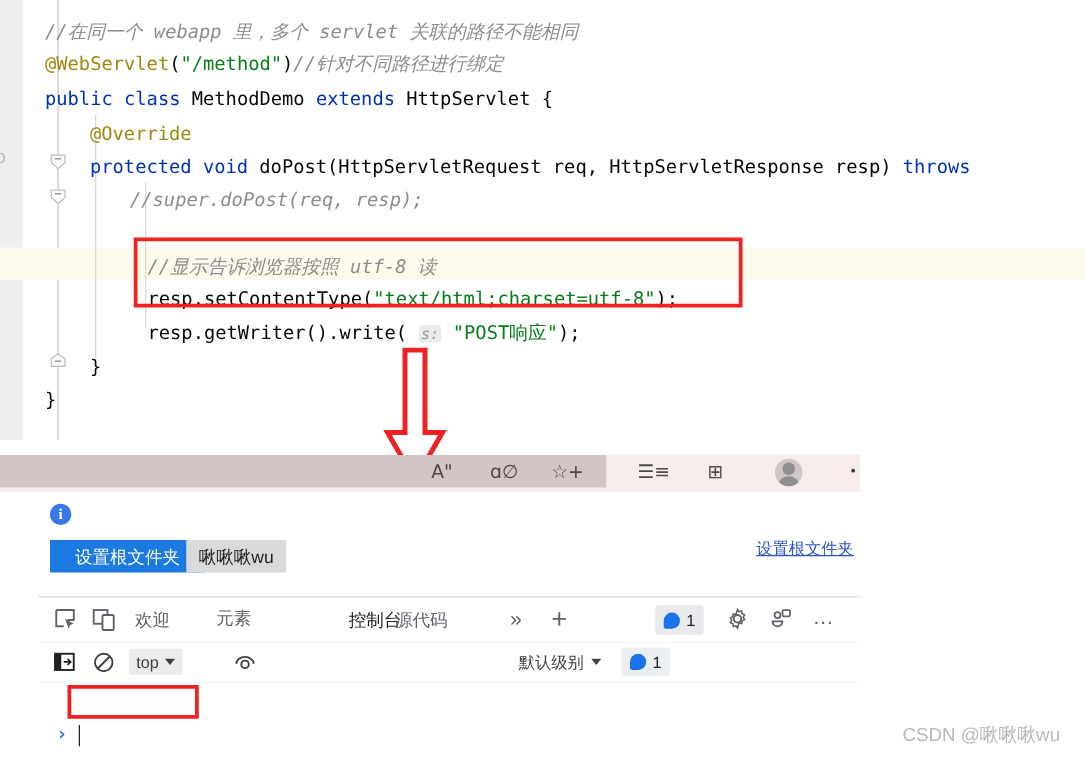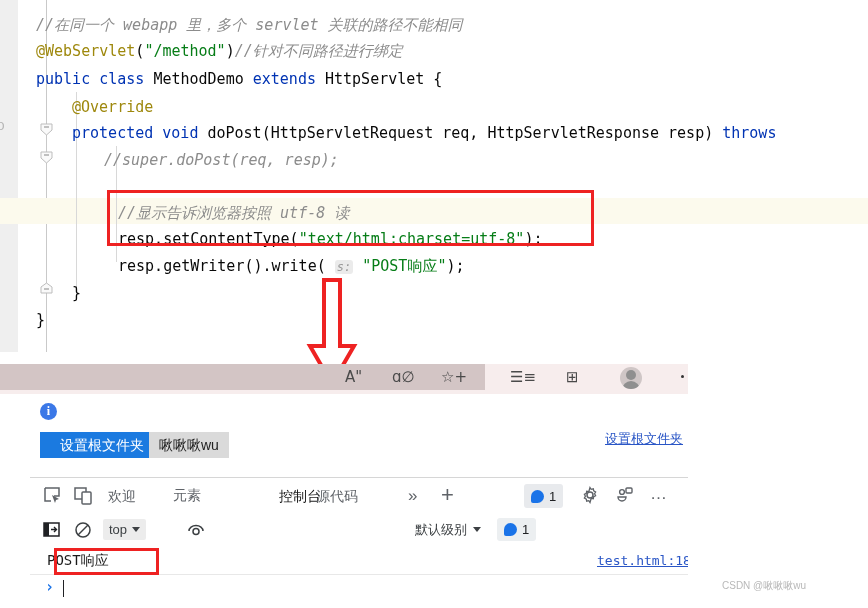--- a/index.html
+++ b/index.html
@@ -233,21 +233,21 @@
   }
   #prompt-caret{
     position:absolute;left:15px;top:2px;color:#1a73e8;font-size:15px;
     font-family:"DejaVu Sans Mono", monospace;font-weight:bold;
   }
   #prompt-cursor{
     position:absolute;left:33px;top:4px;width:1px;height:17px;background:#202124;
   }
   
   #watermark{
-    position:absolute;left:722px;top:579px;font-size:10px;color:#b8b8b8;
+    position:absolute;left:722px;top:579px;font-size:15px;color:#b8b8b8;
     font-family:"Liberation Sans", sans-serif;white-space:nowrap;
   }
 </style>
 </head>
 <body>
 
 <div id="ide">
   <div id="ide-gutter"></div>
   <div id="ide-gutter2"></div>
   <div class="fold-line"></div>
@@ -387,24 +387,20 @@
       <span class="lbl">默认级别</span>
       <span class="caret"></span>
     </div>
     <div id="f-issues">
       <span class="issue-bubble"></span>
       <span class="issue-count">1</span>
     </div>
   </div>
 
   <div id="console-out">
-    <div id="log-row">
-      <span id="log-text">POST响应</span>
-      <span id="log-src">test.html:18</span>
-    </div>
     <div id="prompt-row">
       <span id="prompt-caret">›</span>
       <span id="prompt-cursor"></span>
     </div>
   </div>
 </div>
 
 <div id="console-redbox"></div>
 
 <div id="watermark">CSDN @啾啾啾wu</div>

